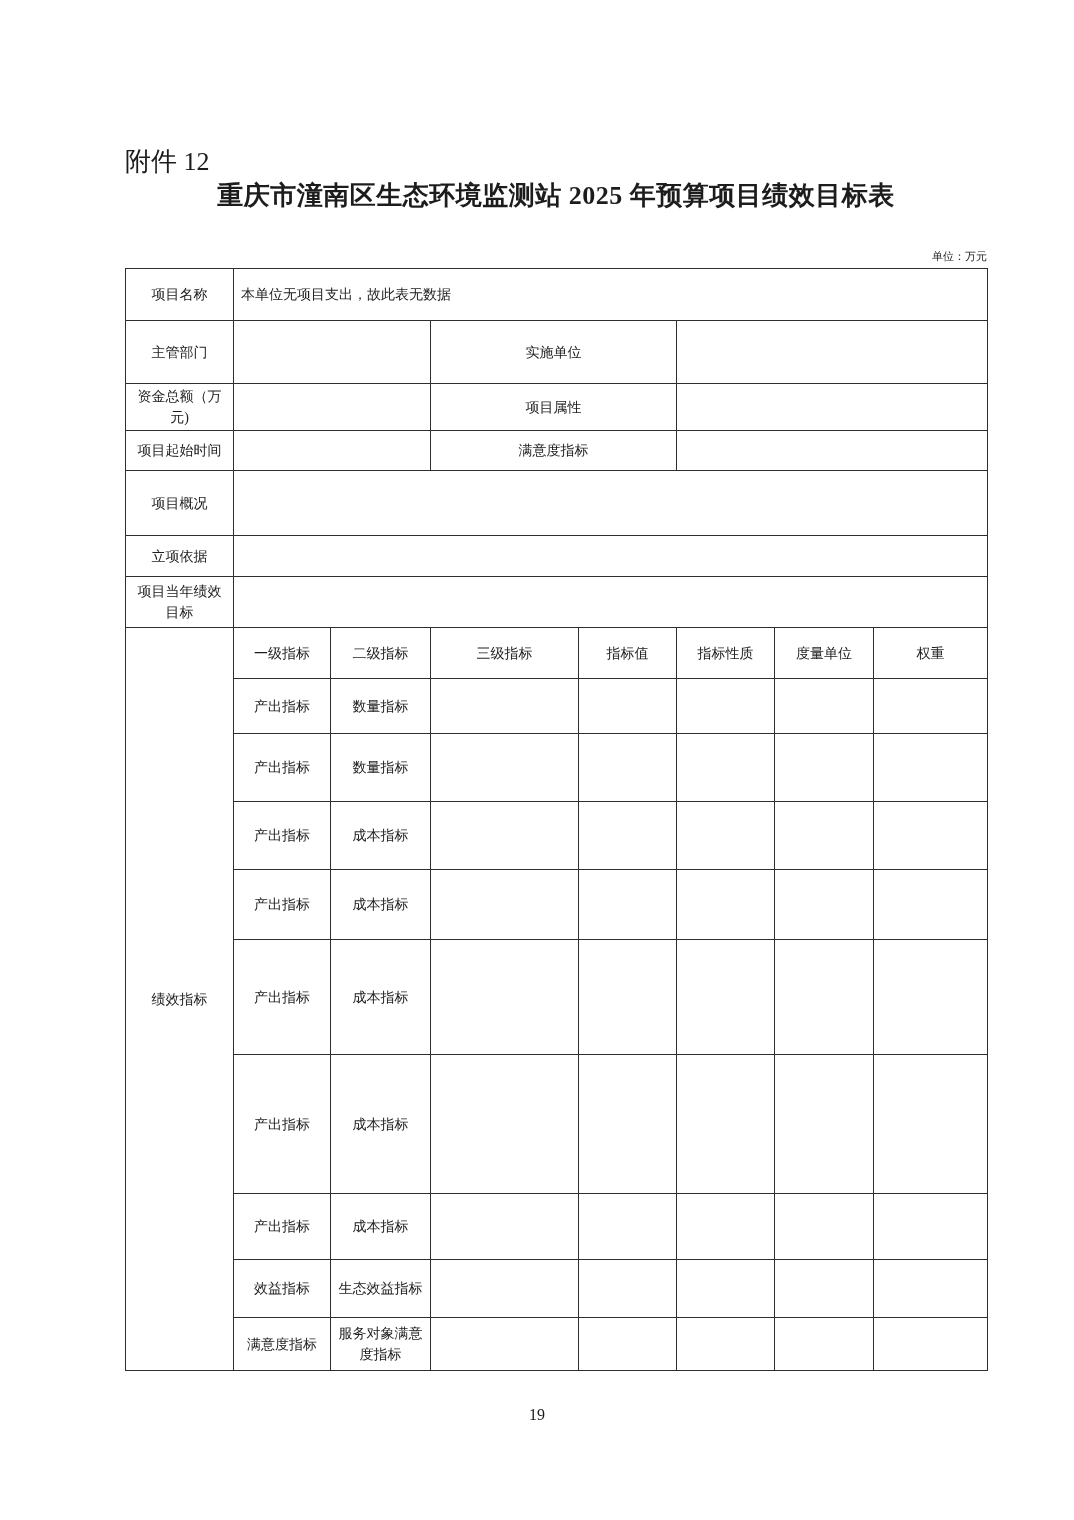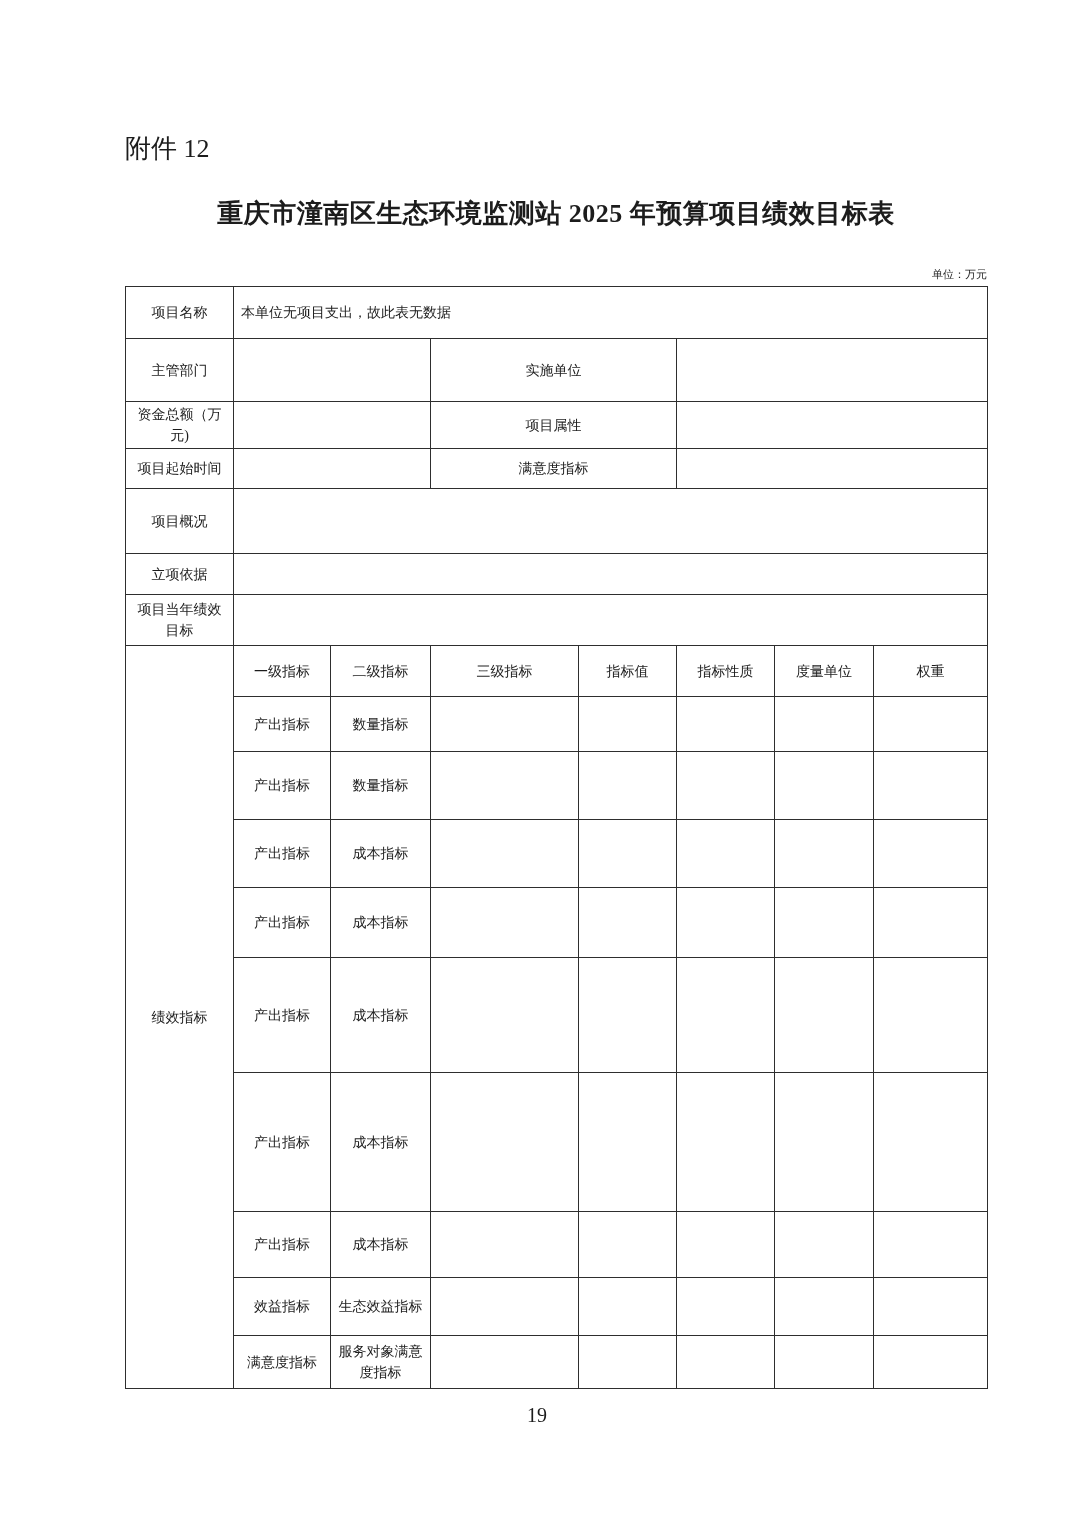--- a/index.html
+++ b/index.html
@@ -3,35 +3,35 @@
 <meta charset="utf-8">
 <style>
   * { margin:0; padding:0; box-sizing:border-box; }
   html,body { background:#ffffff; }
   body {
     width:1074px; height:1520px;
     color:#1c1c1c;
     font-family:"Liberation Serif","DejaVu Serif",serif;
   }
   .page { position:relative; width:1074px; height:1520px; overflow:hidden; background:#fff; }
-  .content { position:absolute; left:125px; top:4px; width:862px; }
+  .content { position:absolute; left:125px; top:17px; width:862px; }
   .attachment { margin-top:128px; font-size:26px; line-height:34px; text-align:left; }
-  .doc-title { margin-top:31px; font-size:26px; font-weight:bold; text-align:center; letter-spacing:0.5px; line-height:34px; }
+  .doc-title { font-size:26px; font-weight:bold; text-align:center; letter-spacing:0.5px; line-height:34px; }
   .unit-note { margin-top:34px; margin-bottom:3px; text-align:right; font-size:11px; line-height:18px; }
   table.main { border-collapse:collapse; table-layout:fixed; width:862px; }
   table.main td {
     border:1px solid #2e2e2e;
     font-size:14px; line-height:21px;
     text-align:center; vertical-align:middle;
     padding:2px 7px;
     word-break:break-all;
     overflow:hidden;
   }
   table.main td.val-left { text-align:left;margin-top:30px; }
-  .page-number { position:absolute; left:0; top:1405px; width:1074px; text-align:center; font-size:20px; line-height:20px; }
+  .page-number { position:absolute; left:0; top:1405px; width:1074px; text-align:center; font-size:16px; line-height:20px; }
 </style>
 </head>
 <body>
 
 <div class="page">
   <div class="content">
 
     <div class="attachment">附件 12</div>
     <div class="doc-title">重庆市潼南区生态环境监测站 2025 年预算项目绩效目标表</div>
     <div class="unit-note">单位：万元</div>

